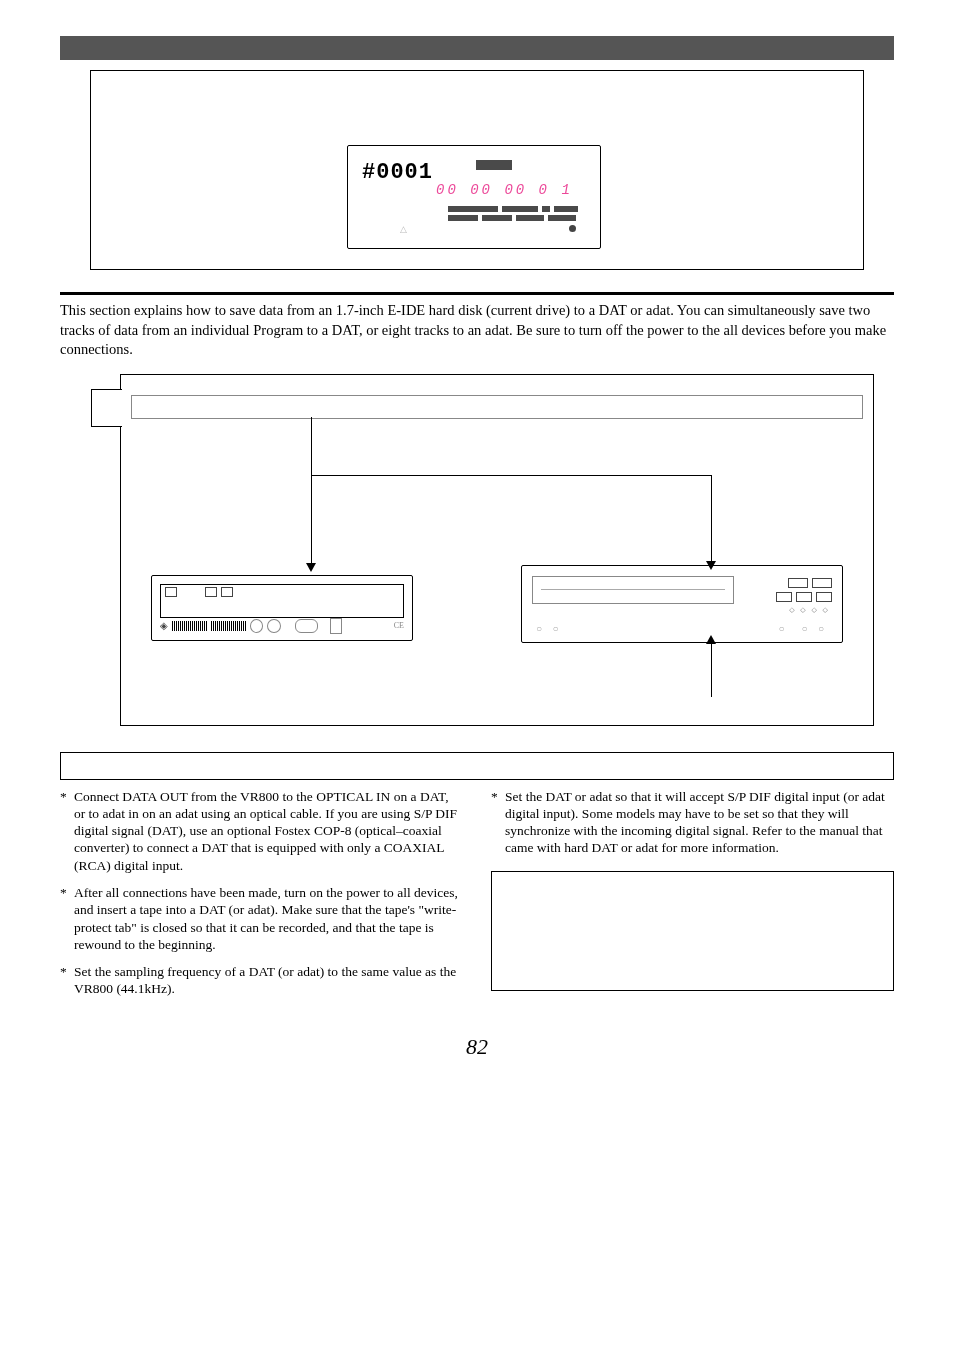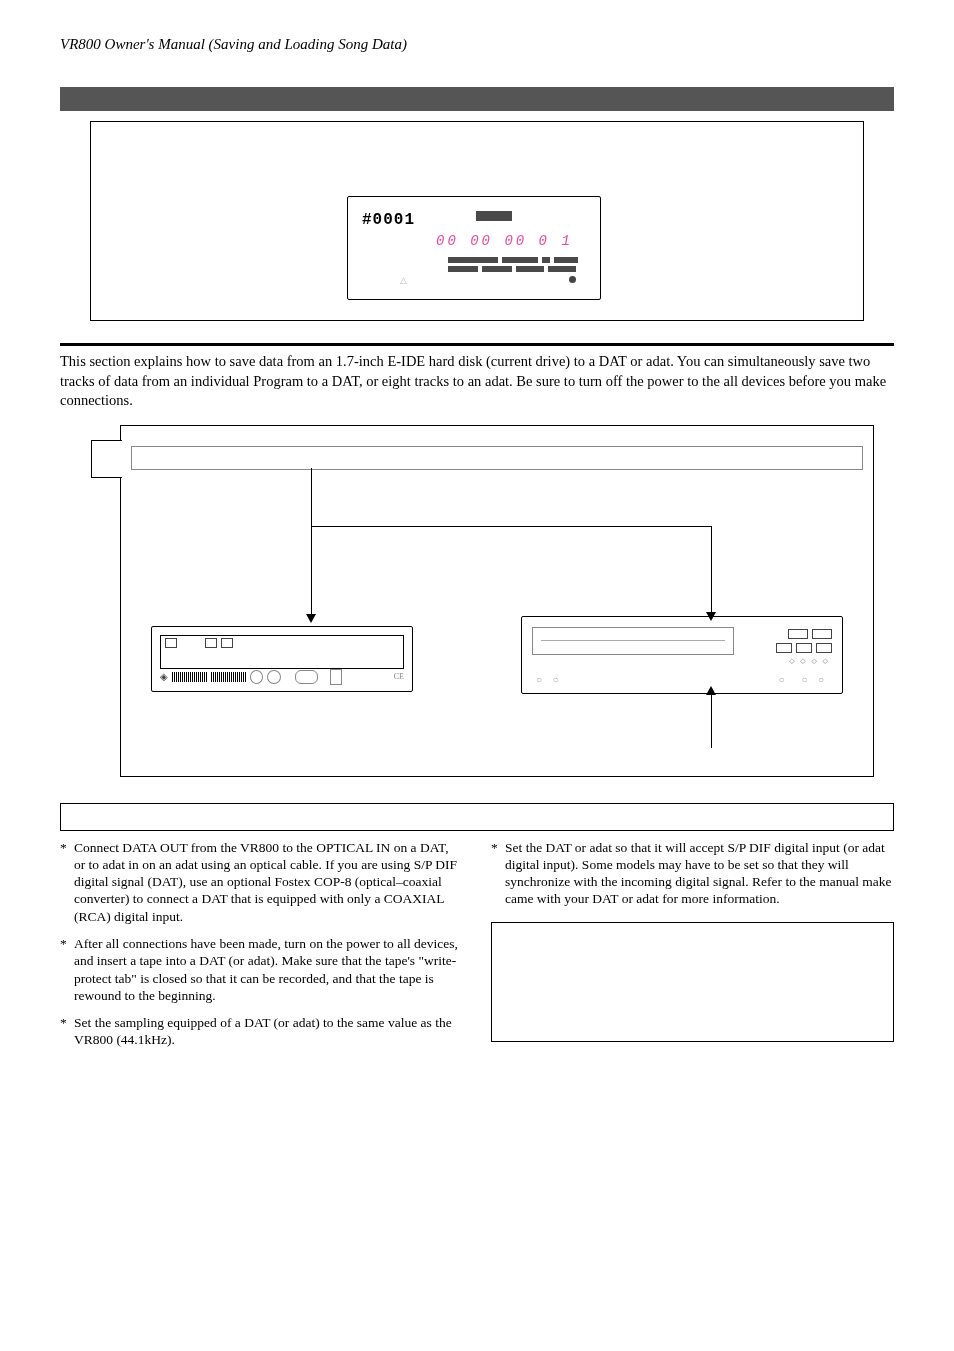--- a/index.html
+++ b/index.html
@@ -46,21 +46,21 @@
     border: 1px solid #000;
     border-radius: 2px;
     background: #fff;
   }
   .device .lcd-label {
     position: absolute;
     left: 14px;
     top: 14px;
     font-family: "Courier New", monospace;
     font-weight: bold;
-    font-size: 16px;
+    font-size: 22px;
     letter-spacing: 1px;
   }
   .device .cart-slot {
     position: absolute;
     top: 14px;
     left: 128px;
     width: 36px;
     height: 10px;
     background: #4a4a4a;
   }
@@ -332,21 +332,20 @@
     font-style: italic;
     font-size: 22px;
     margin-top: 26px;
   }
 </style>
 </head>
 <body>
 
 <div class="page">
 
-  <div class="running-header">VR800 Owner's Manual (Saving and Loading Song Data)</div>
 
   <div class="dark-bar"></div>
 
 
   <div class="fig1">
     <div class="device">
       <div class="lcd-label">#0001</div>
       <div class="cart-slot"></div>
       <div class="seg" style="left:88px;">00  00  00  0 1</div>
       <div class="bars">
@@ -436,26 +435,27 @@
       <div class="bullet">
         <div class="mk">*</div>
         <div>Connect DATA OUT from the VR800 to the OPTICAL IN on a DAT, or to adat in on an adat using an optical cable.  If you are using S/P DIF digital signal (DAT), use an optional Fostex COP-8 (optical–coaxial converter) to connect a DAT that is equipped with only a COAXIAL (RCA) digital input.</div>
       </div>
       <div class="bullet">
         <div class="mk">*</div>
         <div>After all connections have been made, turn on the power to all devices, and insert a tape into a DAT (or adat). Make sure that the tape's "write-protect tab" is closed so that it can be recorded, and that the tape is rewound to the beginning.</div>
       </div>
       <div class="bullet">
         <div class="mk">*</div>
-        <div>Set the sampling equipped of a DAT (or adat) to the same value as the VR800 (44.1kHz).</div>
+        <div>Set the sampling frequency of a DAT (or adat) to the same value as the VR800 (44.1kHz).</div>
       </div>
     </div>
     <div class="col">
       <div class="bullet">
         <div class="mk">*</div>
-        <div>Set the DAT or adat so that it will accept S/P DIF digital input (or adat digital input). Some models may have to be set so that they will synchronize with the incoming digital signal. Refer to the manual make came with your DAT or adat for more information.</div>
+        <div>Set the DAT or adat so that it will accept S/P DIF digital input (or adat digital input). Some models may have to be set so that they will synchronize with the incoming digital signal. Refer to the manual that came with hard DAT or adat for more information.</div>
       </div>
       <div class="notebox"></div>
     </div>
   </div>
 
+  <div class="pagenum">82</div>
 
 </div>
 
 </body></html>

